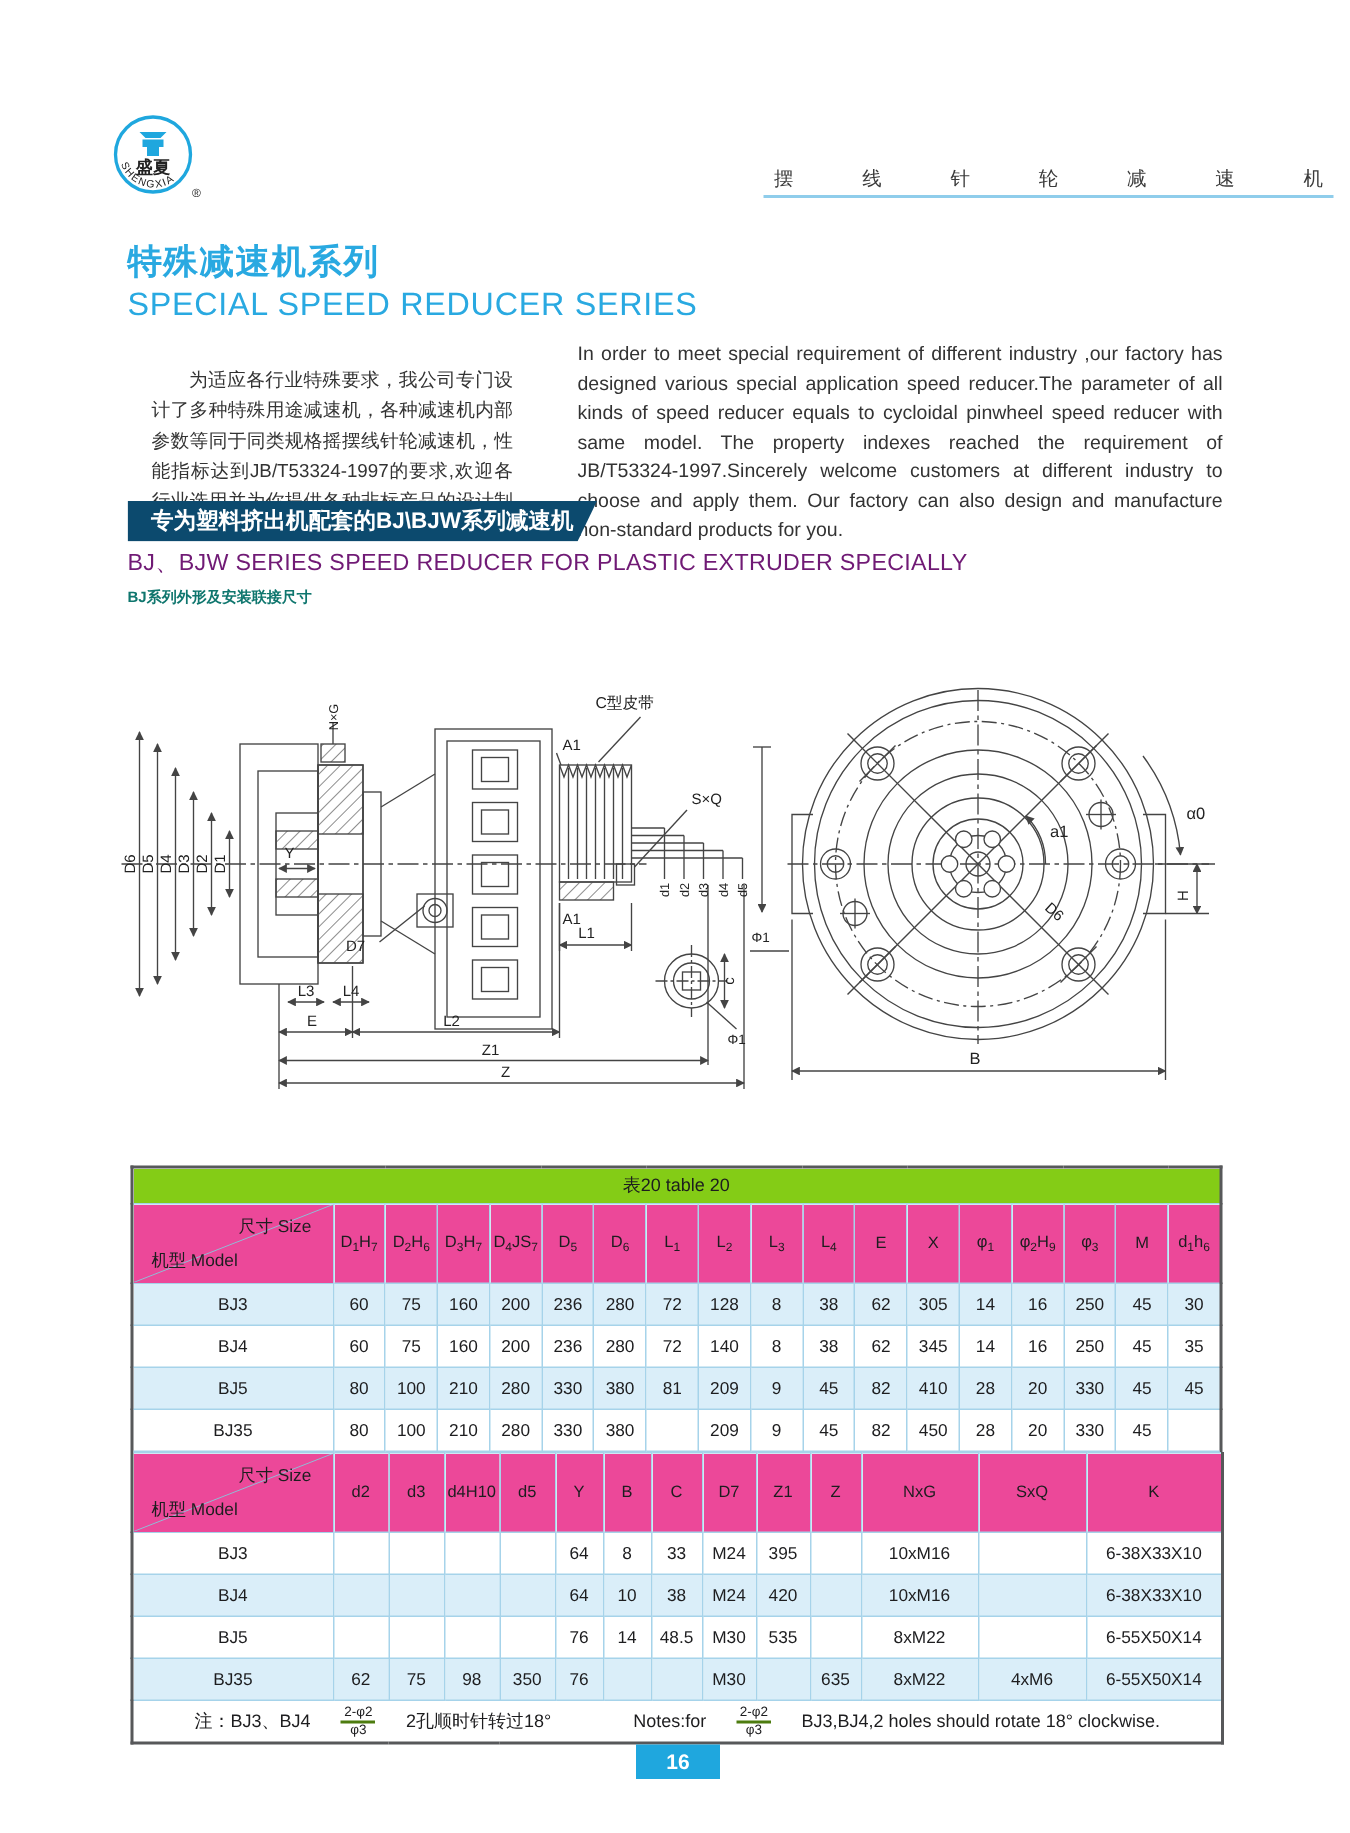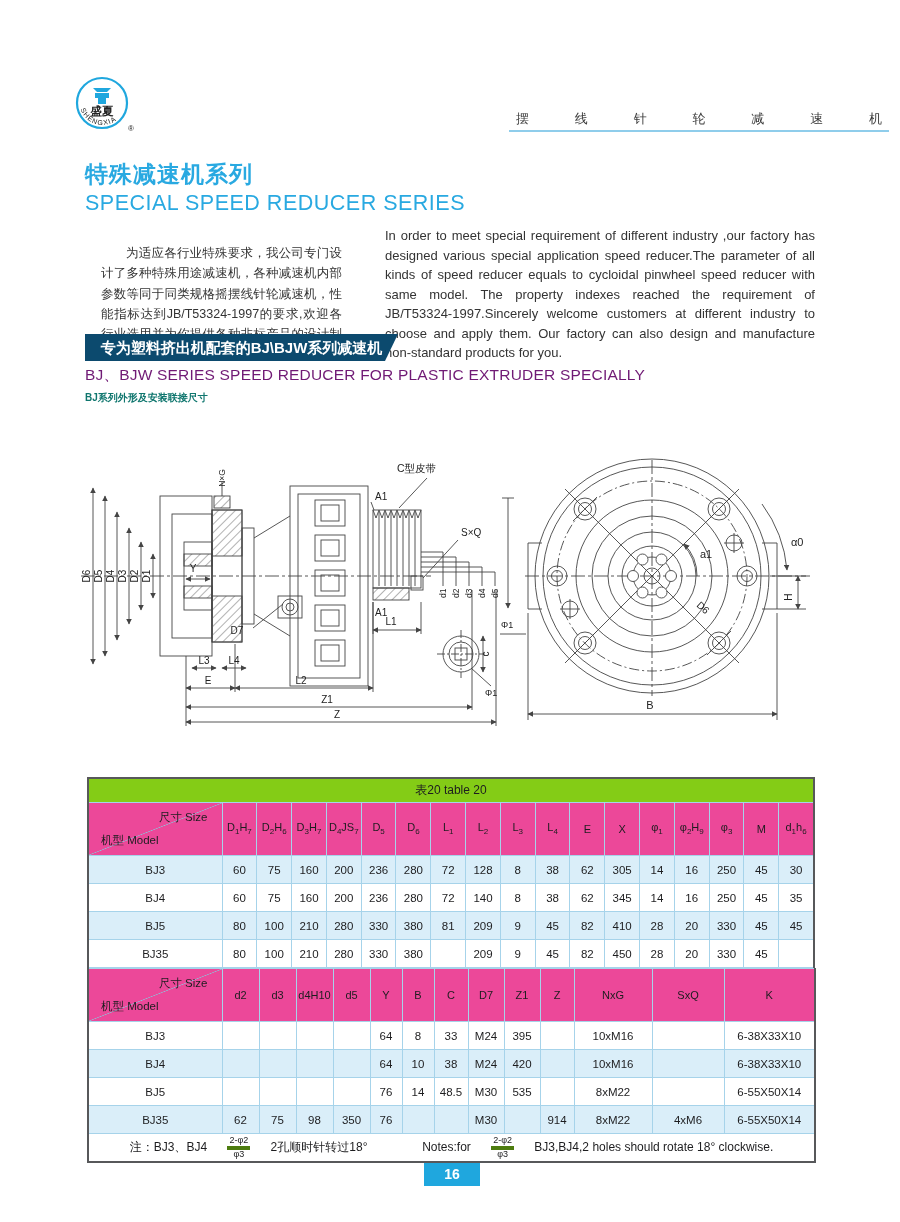--- a/index.html
+++ b/index.html
@@ -53,21 +53,21 @@
   tr.alt td{background:#DAEEF9;}
   sub{font-size:8px;}
   .diag{position:relative;background:#C9E7F6;}
   .diag i{content:"";position:absolute;inset:0;
       background:linear-gradient(to bottom right,transparent calc(50% - 0.6px),#8fbdd6,transparent calc(50% + 0.6px));}
   .dsz{position:absolute;top:7px;right:14px;font-size:11.5px;}
   .dmd{position:absolute;bottom:7px;left:12px;font-size:11.5px;}
   .t-note td{height:27px;font-size:12px;background:#fff;}
   .t-note .seg{margin:0 13px;}
   .frac{display:inline-block;vertical-align:middle;text-align:center;font-size:9px;line-height:1.1;margin:0 4px;}
-  .frac .ft{display:block;border-bottom:4px solid #4d7c0f;padding:0 2px;}
+  .frac .ft{display:block;border-bottom:2px solid #4d7c0f;padding:0 2px;}
   .frac .fb{display:block;}
   .gap{display:inline-block;width:22px;}
 
   
   #pagenum{position:absolute;left:424px;top:1163px;width:56px;height:23px;background:#1FA7DE;
            color:#fff;font-size:14px;font-weight:bold;line-height:23px;text-align:center;}
 </style>
 </head>
 <body>
 
@@ -535,21 +535,21 @@
             <td>BJ35</td>
             <td>62</td>
             <td>75</td>
             <td>98</td>
             <td>350</td>
             <td>76</td>
             <td></td>
             <td></td>
             <td>M30</td>
             <td></td>
-            <td>914</td>
+            <td>635</td>
             <td>8xM22</td>
             <td>4xM6</td>
             <td>6-55X50X14</td>
           </tr>
         </tbody>
         <tbody></tbody>
       <tfoot>
         <tr class="t-note">
           <td colspan="14">
             <span class="seg">注：BJ3、BJ4</span>

